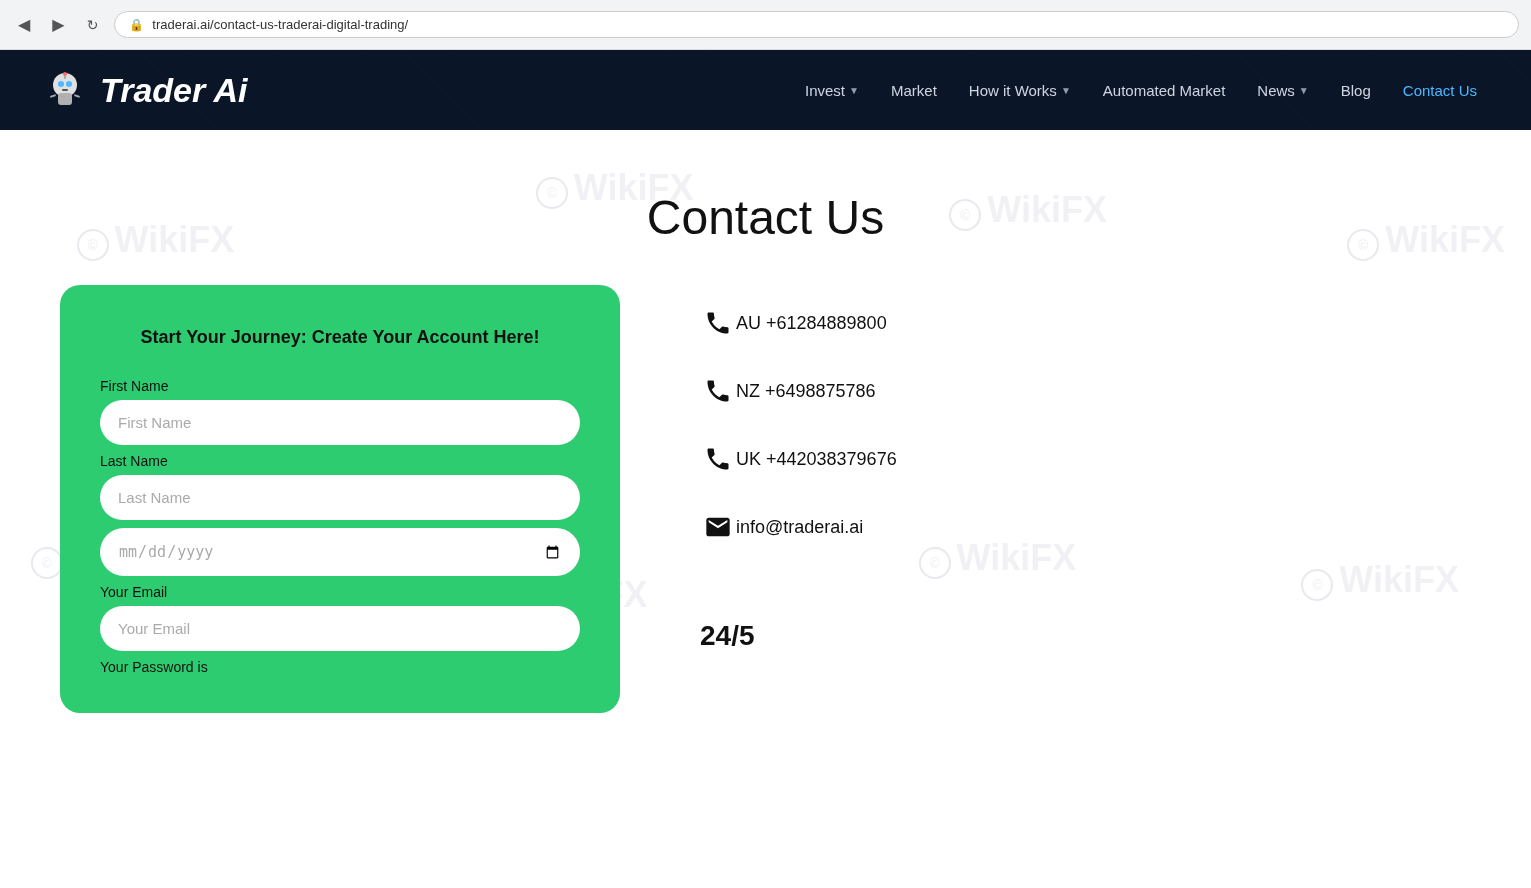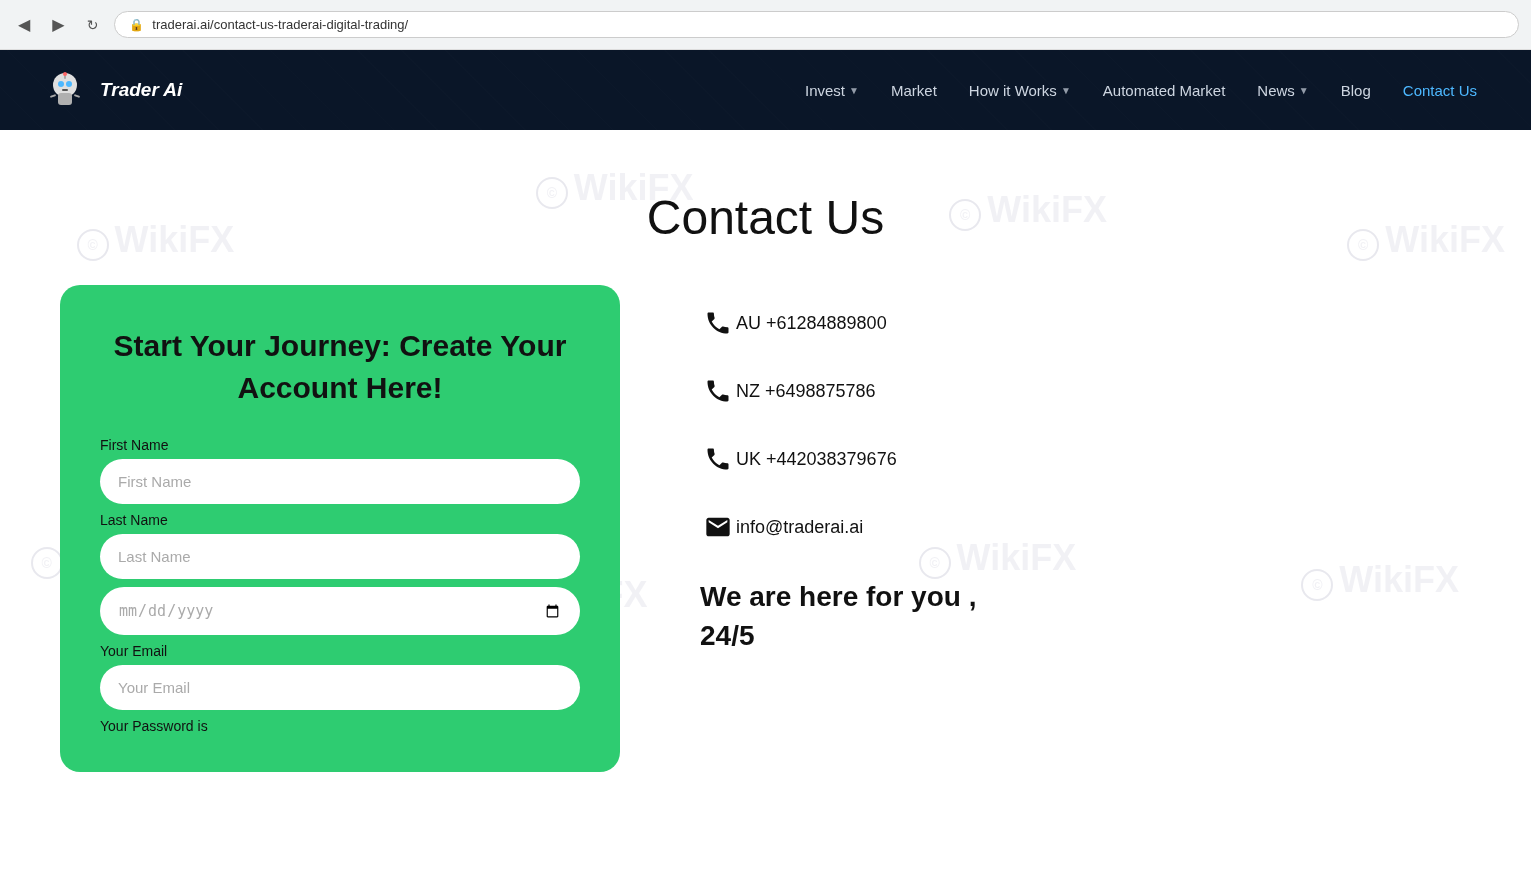--- a/index.html
+++ b/index.html
@@ -78,21 +78,21 @@
       gap: 10px;
       z-index: 1;
     }
     .logo-robot {
       width: 50px;
       height: 50px;
       position: relative;
     }
     .logo-text {
       color: #fff;
-      font-size: 19px;
+      font-size: 34px;
       font-weight: bold;
       font-style: italic;
     }
     .nav-links {
       display: flex;
       align-items: flex-end;
       gap: 4px;
       z-index: 1;
     }
     .nav-item {
@@ -172,21 +172,21 @@
     .form-card {
       background: #2ecc71;
       border-radius: 20px;
       padding: 40px 40px 30px;
       width: 560px;
       min-width: 560px;
       flex-shrink: 0;
     }
     .form-title {
       text-align: center;
-      font-size: 30px;
+      font-size: 18px;
       font-weight: bold;
       color: #111;
       margin-bottom: 28px;
       line-height: 1.4;
     }
     .field-label {
       color: #111;
       font-size: 14px;
       font-weight: 500;
       margin-bottom: 6px;
@@ -382,19 +382,19 @@
       <div class="contact-item">
         <div class="contact-icon">
           <svg width="28" height="28" viewBox="0 0 24 24" fill="none" xmlns="http://www.w3.org/2000/svg">
             <path d="M20 4H4c-1.1 0-2 .9-2 2v12c0 1.1.9 2 2 2h16c1.1 0 2-.9 2-2V6c0-1.1-.9-2-2-2zm0 4l-8 5-8-5V6l8 5 8-5v2z" fill="#111"></path>
           </svg>
         </div>
         <span class="contact-text">info@traderai.ai</span>
       </div>
 
       <div class="we-are-here">
-        <span>We are here for you ,</span><br>
+        <br>
         <span>24/5</span>
       </div>
     </div>
 
   </div>
 </div>
 
 </body></html>

